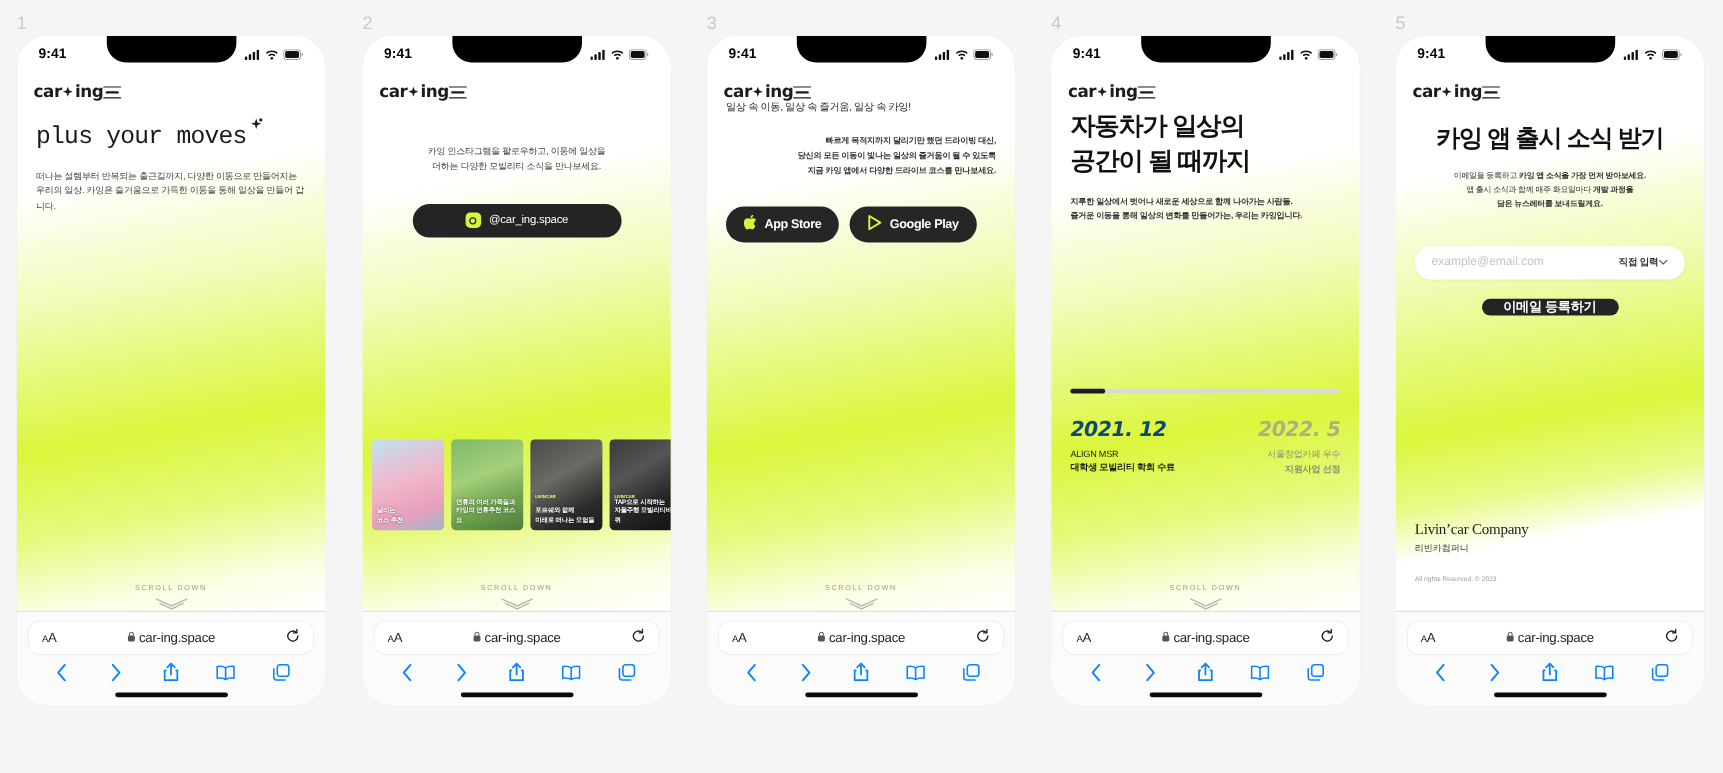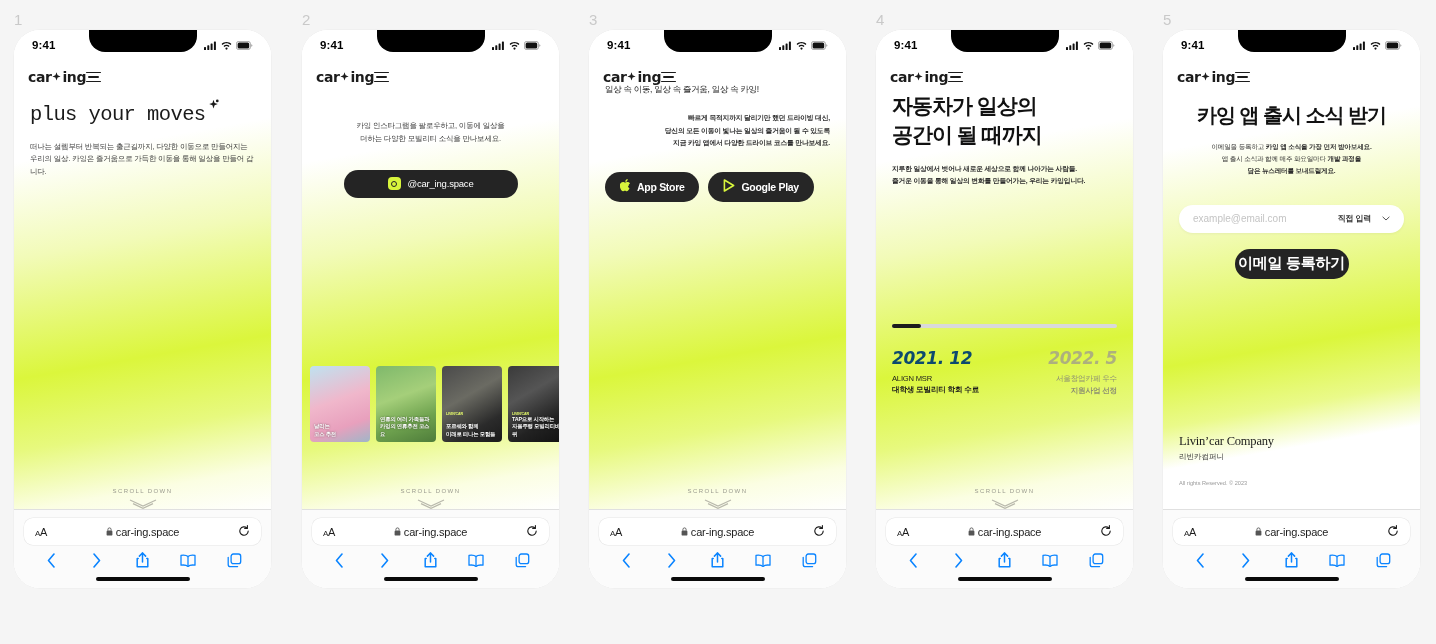--- a/index.html
+++ b/index.html
@@ -223,28 +223,28 @@
     display: flex; align-items: center; justify-content: space-between;
     padding: 0 14px; box-shadow: 0 1px 3px rgba(0,0,0,.05);
   }
   .email-row input {
     border: 0; outline: 0; background: transparent; font-size: 10px;
     color: #111; width: 130px;
     font-family: "Liberation Sans", sans-serif;
   }
   .email-row input::placeholder { color: #c4c4c4; }
   .select-pill {
-    display: flex; align-items: center; gap: 11px; font-size: 8px;
+    display: flex; align-items: center; gap: 0; font-size: 8px;
     color: #333; font-weight: 600; cursor: pointer; letter-spacing: -.2px;
   }
   .submit-btn {
-    margin: 16px auto 0 auto; width: 114px; height: 30px;
+    margin: 16px auto 0 auto; width: 114px; height: 14px;
     background: #242424; border-radius: 16px; color: #fff;
     display: flex; align-items: center; justify-content: center;
-    font-size: 15px; font-weight: 700; cursor: pointer; letter-spacing: -.3px;
+    font-size: 11px; font-weight: 700; cursor: pointer; letter-spacing: -.3px;
   }
   .footer {
     position: absolute; left: 16px; right: 16px; top: 404px; z-index: 3;
   }
   .footer .f-en {
     font-size: 12.5px; color: #1c1c1c; letter-spacing: -.2px;
     font-family: "Liberation Serif", serif;
   }
   .footer .f-kr { margin-top: 3px; font-size: 7.5px; color: #333; font-weight: 500;}
   .footer .f-rights { margin-top: 18px; font-size: 5.6px; color: #9a9a9a; font-weight: 500;}

